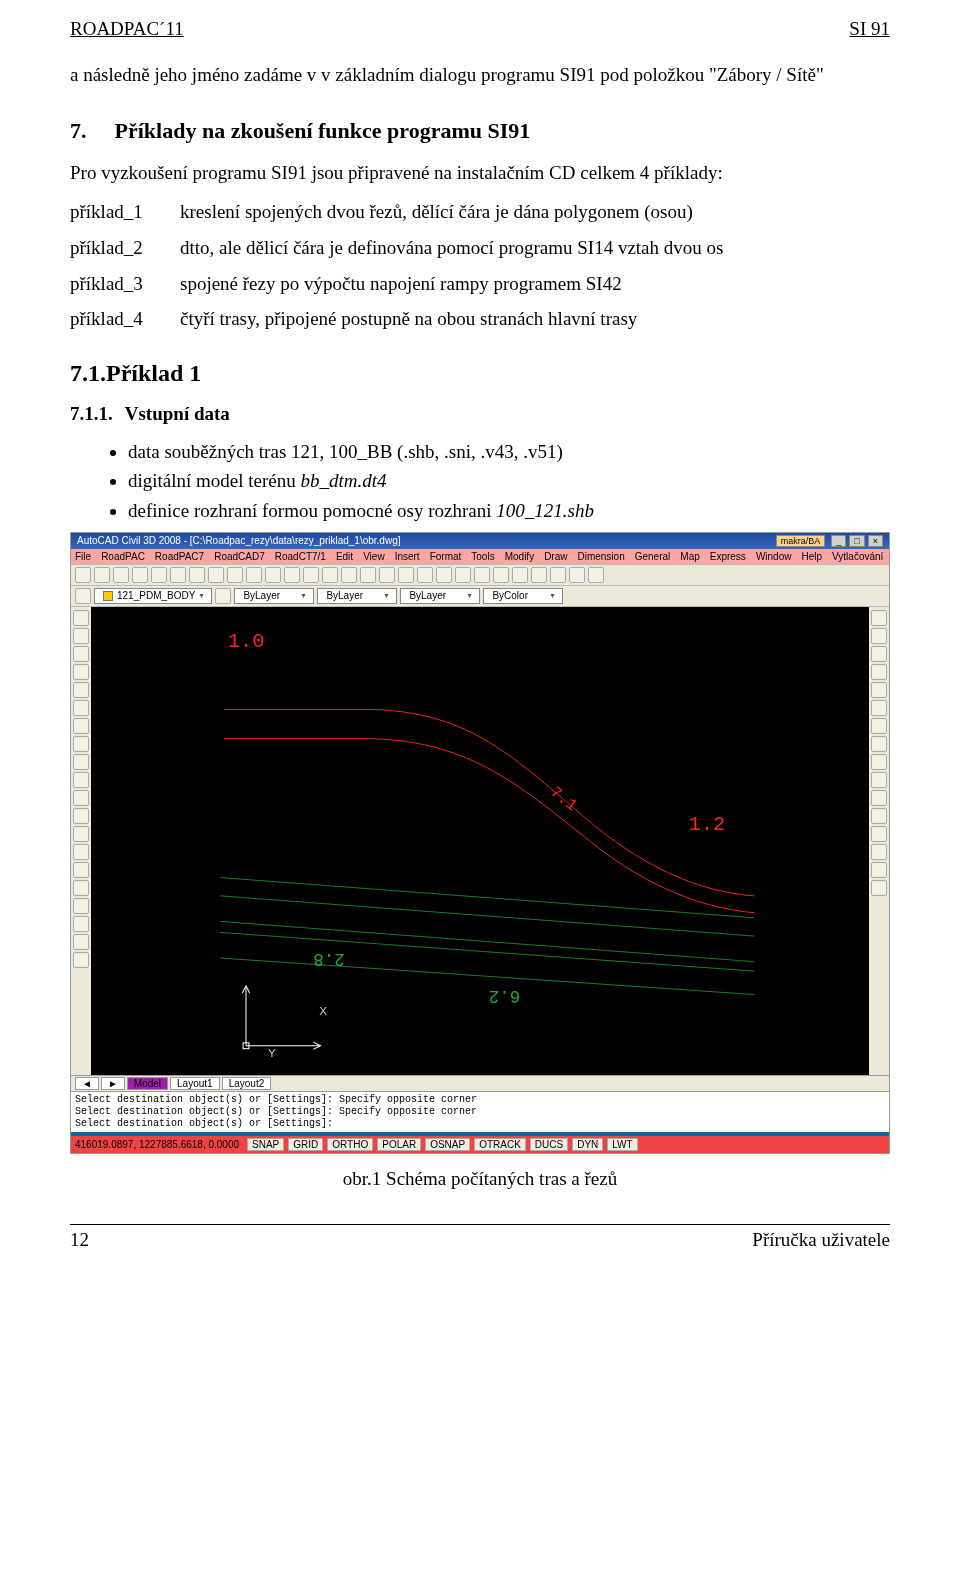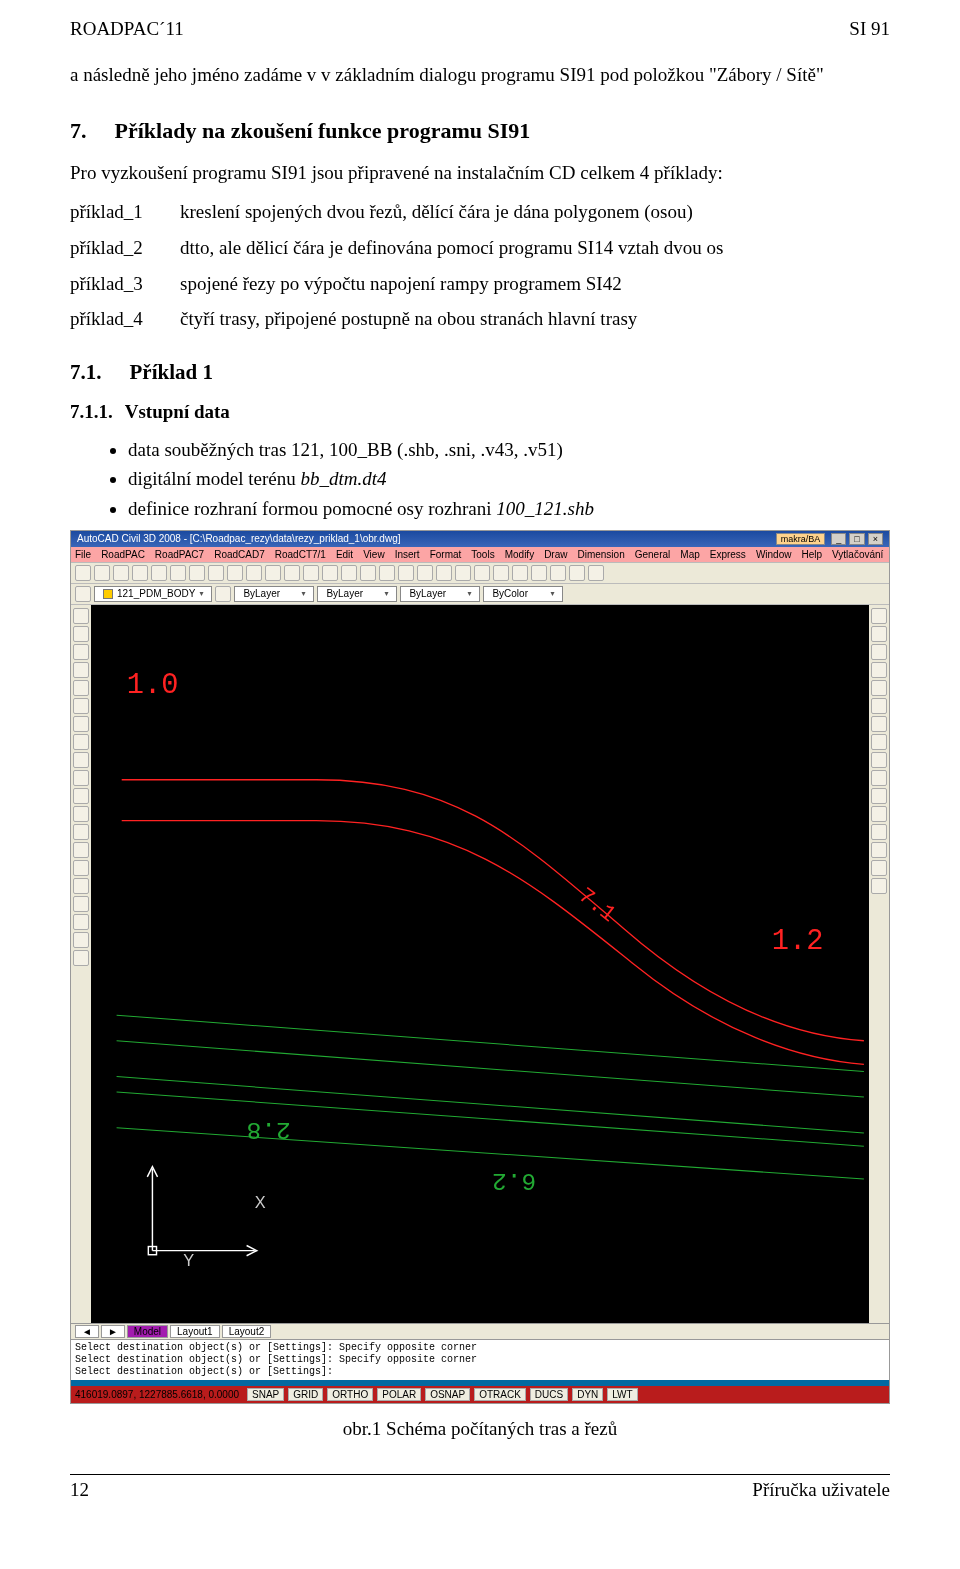--- a/index.html
+++ b/index.html
@@ -9,20 +9,21 @@
     font-family: "Times New Roman", serif;
     font-size: 19px;
     color: #000;
     background: #fff;
     padding: 18px 70px 24px 70px;
   }
   .header-row {
     display: flex;
     justify-content: space-between;
     font-size: 19px;
+    text-decoration: underline;
     margin-bottom: 6px;
   }
   .intro {
     margin: 22px 0 30px 0;
     line-height: 1.35;
   }
   .h2 {
     font-weight: bold;
     font-size: 22px;
     margin: 14px 0 16px 0;
@@ -35,23 +36,22 @@
   }
   .examples-table {
     display: grid;
     grid-template-columns: 110px 1fr;
     row-gap: 10px;
     margin-bottom: 28px;
     line-height: 1.35;
   }
   .h3 {
     font-weight: bold;
-    font-size: 21px;
-    display: flex;
-    gap: 28px;
+    font-size: 24px;
+    display: flex;
     margin: 22px 0 16px 0;
   }
   .h4 {
     font-weight: bold;
     font-size: 19px;
     display: flex;
     gap: 12px;
     margin: 4px 0 14px 0;
   }
   ul.bullets {
@@ -136,21 +136,21 @@
     display: flex;
     flex-direction: column;
     gap: 2px;
     padding: 3px 2px;
   }
   .cad-left .tbtn, .cad-right .tbtn { width: 16px; height: 16px; }
   .cad-canvas {
     flex: 1;
     position: relative;
     background: #000;
-    height: 718px;
+    height: 468px;
     overflow: hidden;
   }
   .cad-canvas svg { position:absolute; inset:0; width:100%; height:100%; }
   .cad-bottom-tabs {
     background: #ece9d8;
     border-top: 1px solid #999;
     display:flex;
     align-items:center;
     gap: 2px;
     padding: 1px 4px;
@@ -174,22 +174,22 @@
   .cad-cmdrow {
     display:flex;
     background:#fff;
     border-top:1px solid #999;
     font-family:"Courier New", monospace;
     font-size:10px;
     padding: 1px 4px;
   }
   .cad-cmdrow .label { font-weight:bold; margin-right:4px; }
   .cad-status {
-    background:#b91c1c;
-    border-top:6px solid #0369a1;
+    background:#ef4444;
+    border-top:4px solid #0369a1;
     display:flex;
     align-items:center;
     gap: 4px;
     font-size:10px;
     padding:2px 4px;
   }
   .cad-status .coords { flex:0 0 auto; margin-right:4px; }
   .cad-status .stbtn {
     border:1px solid #aaa;
     background:#efede0;

